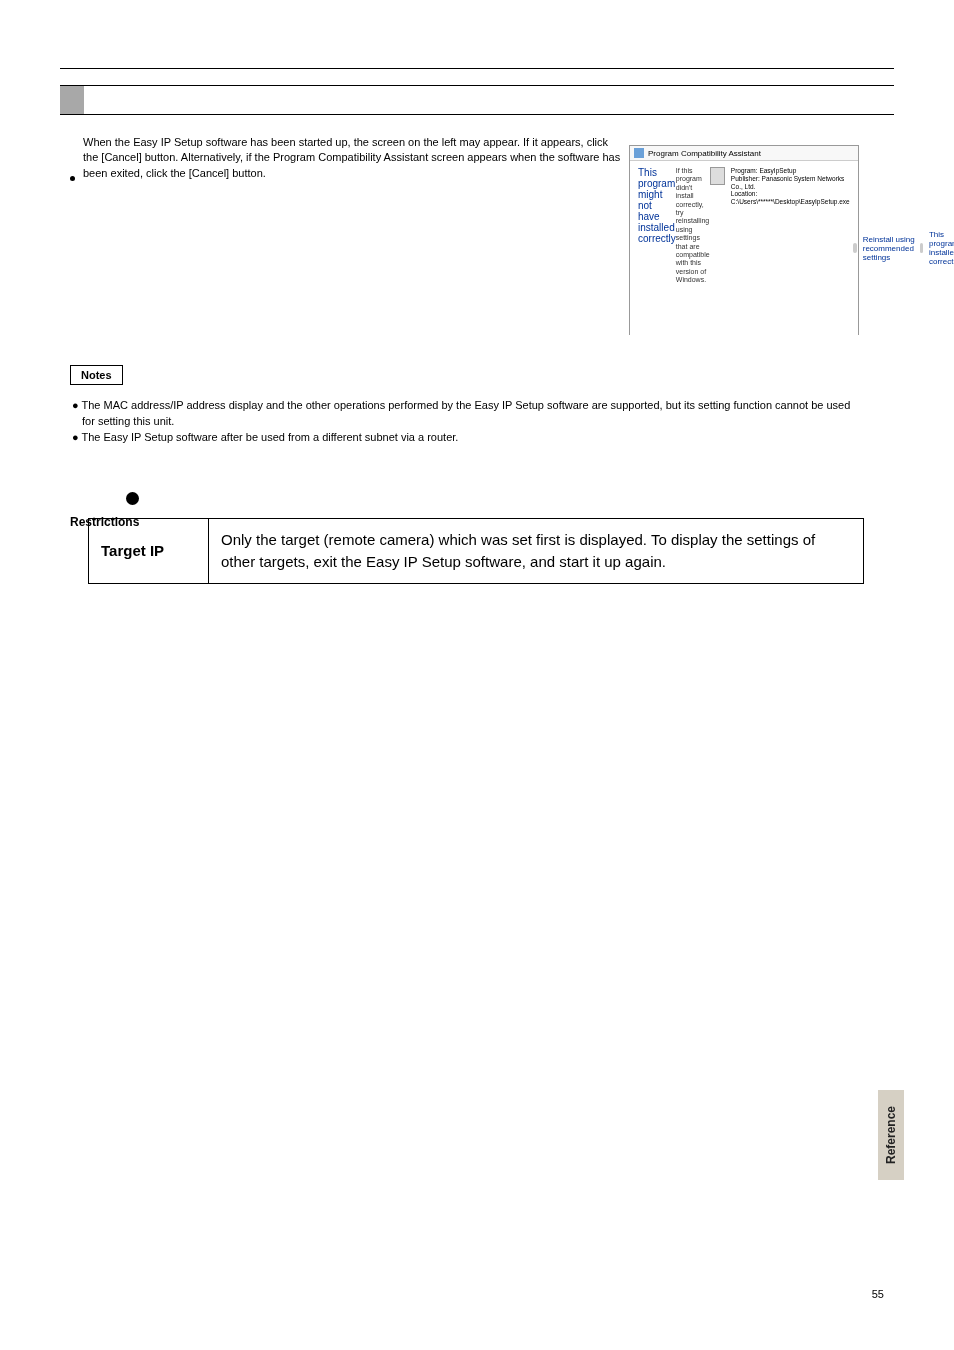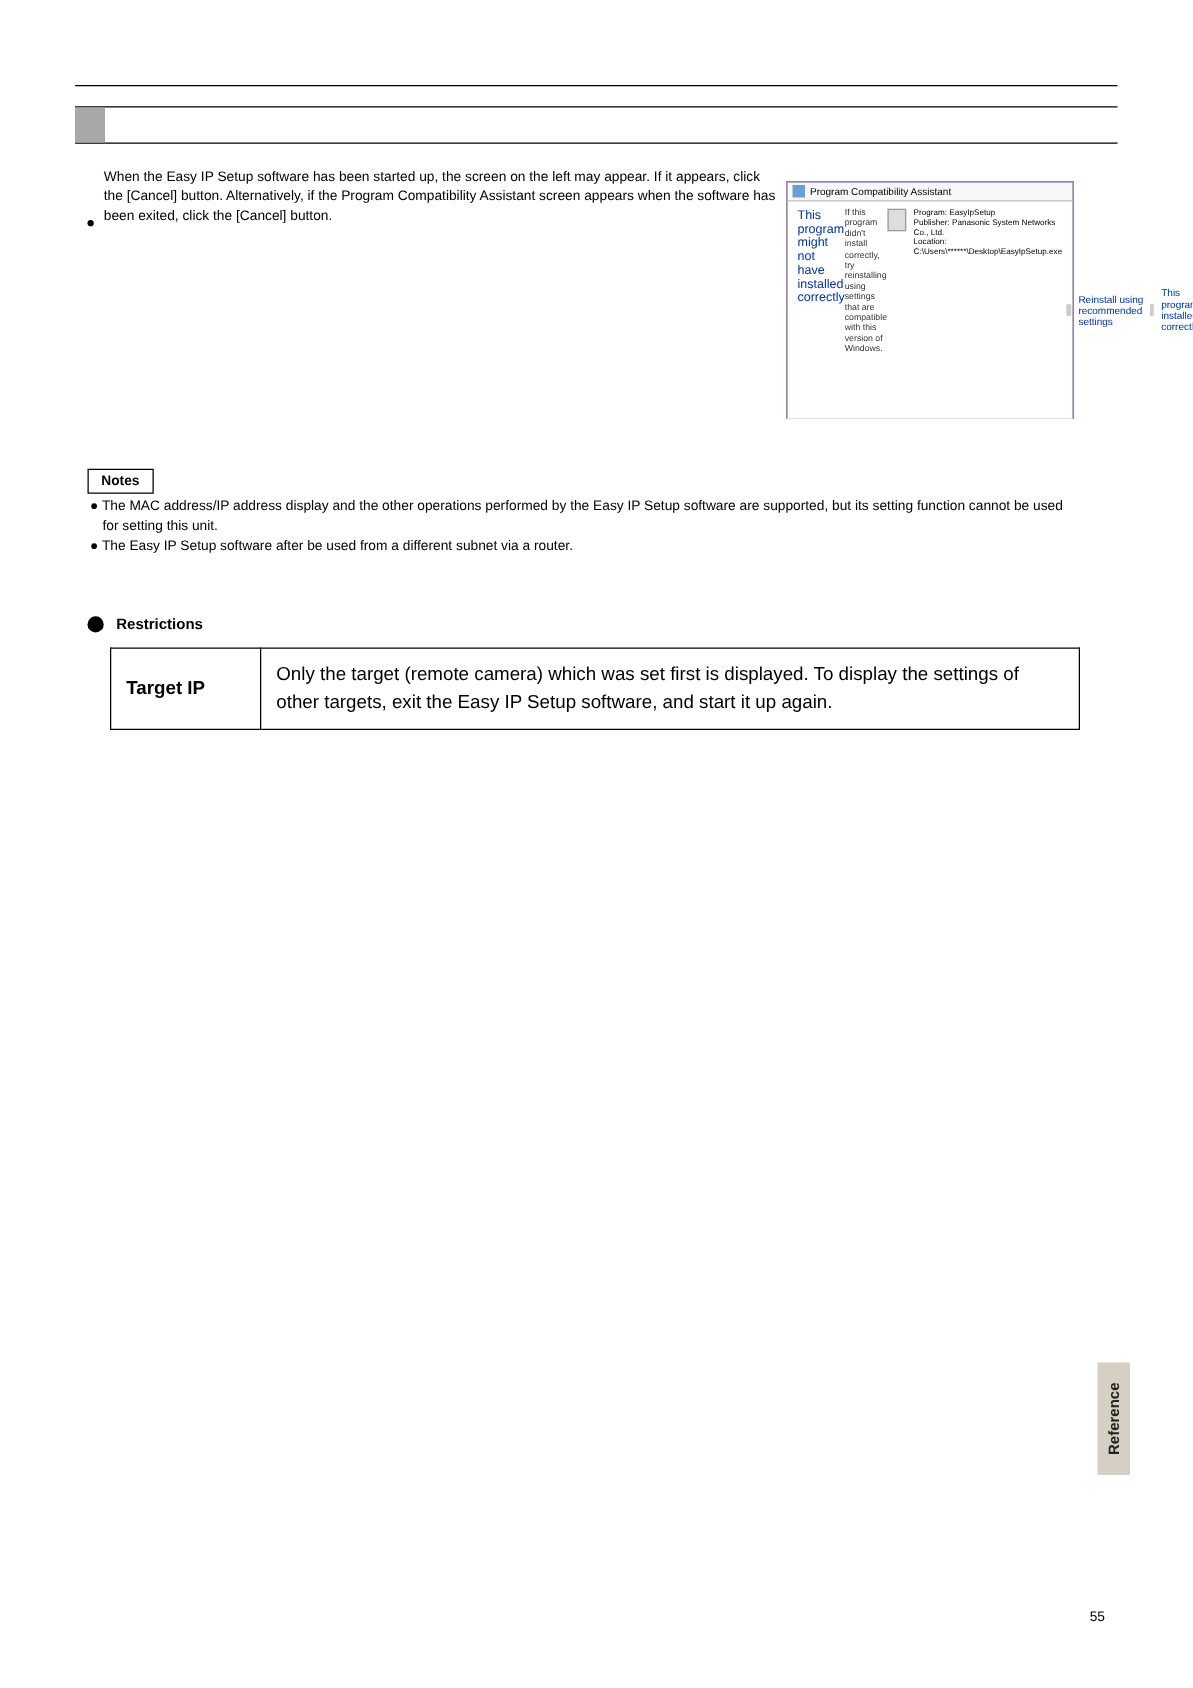--- a/index.html
+++ b/index.html
@@ -55,21 +55,21 @@
     line-height: 1.4;
     font-size: 11px;
     padding-right: 250px;
   }
   .screenshot {
     position: absolute;
     top: 145px;
     right: 95px;
     width: 230px;
     height: 190px;
-    background: #4c1d95;
+    background: #bef264;
     border: 1px solid #999;
     font-size: 8px;
   }
   .ss-title {
     background: #f8f8f8;
     border-bottom: 1px solid #ccc;
     padding: 2px 4px;
     display:flex;
     align-items:center;
     gap:4px;
@@ -82,21 +82,21 @@
   .ss-prog .picon { width:18px; height:18px; background:#ddd; border:1px solid #999; }
   .ss-prog .ptext { font-size:6.5px; line-height:1.2; }
   .ss-opt { display:flex; gap:6px; align-items:center; padding:3px 0; font-size:8px; color:#003399; }
   .ss-opt .oicon { width:10px; height:10px; background:#ccc; border-radius:2px; }
   .ss-cancel { align-self:flex-end; margin-top:auto; border:1px solid #888; background:#f0f0f0; padding:1px 6px; font-size:7px; }
   .ss-foot { border-top:1px solid #ccc; margin-top:6px; padding-top:2px; font-size:7px; color:#003399; display:flex; gap:4px; align-items:center;}
   .ss-foot .ficon{width:8px;height:8px;border-radius:50%;background:#6aa0d8;}
 
   .notes-box {
     position: absolute;
-    top: 375px;
+    top: 365px;
     left: 70px;
     border: 1px solid #000;
     padding: 3px 10px;
     font-size: 11px;
     font-weight: bold;
   }
   .notes-lines {
     position: absolute;
     top: 398px;
     left: 70px;
@@ -106,20 +106,21 @@
   }
   .note-indent { margin-left: 12px; text-indent: -10px; }
 
   .solid-bullet-row {
     position: absolute;
     top: 492px;
     left: 70px;
     display:flex;
     gap:10px;
     align-items:flex-end;
+    flex-direction:column;
   }
   .solid-bullet {
     width: 13px; height:13px; background:#000; border-radius:50%;
     flex:0 0 auto;
   }
   .solid-bullet-text { font-size: 12px; font-weight:bold; }
 
   table.restrictions {
     position:absolute;
     top: 518px;

